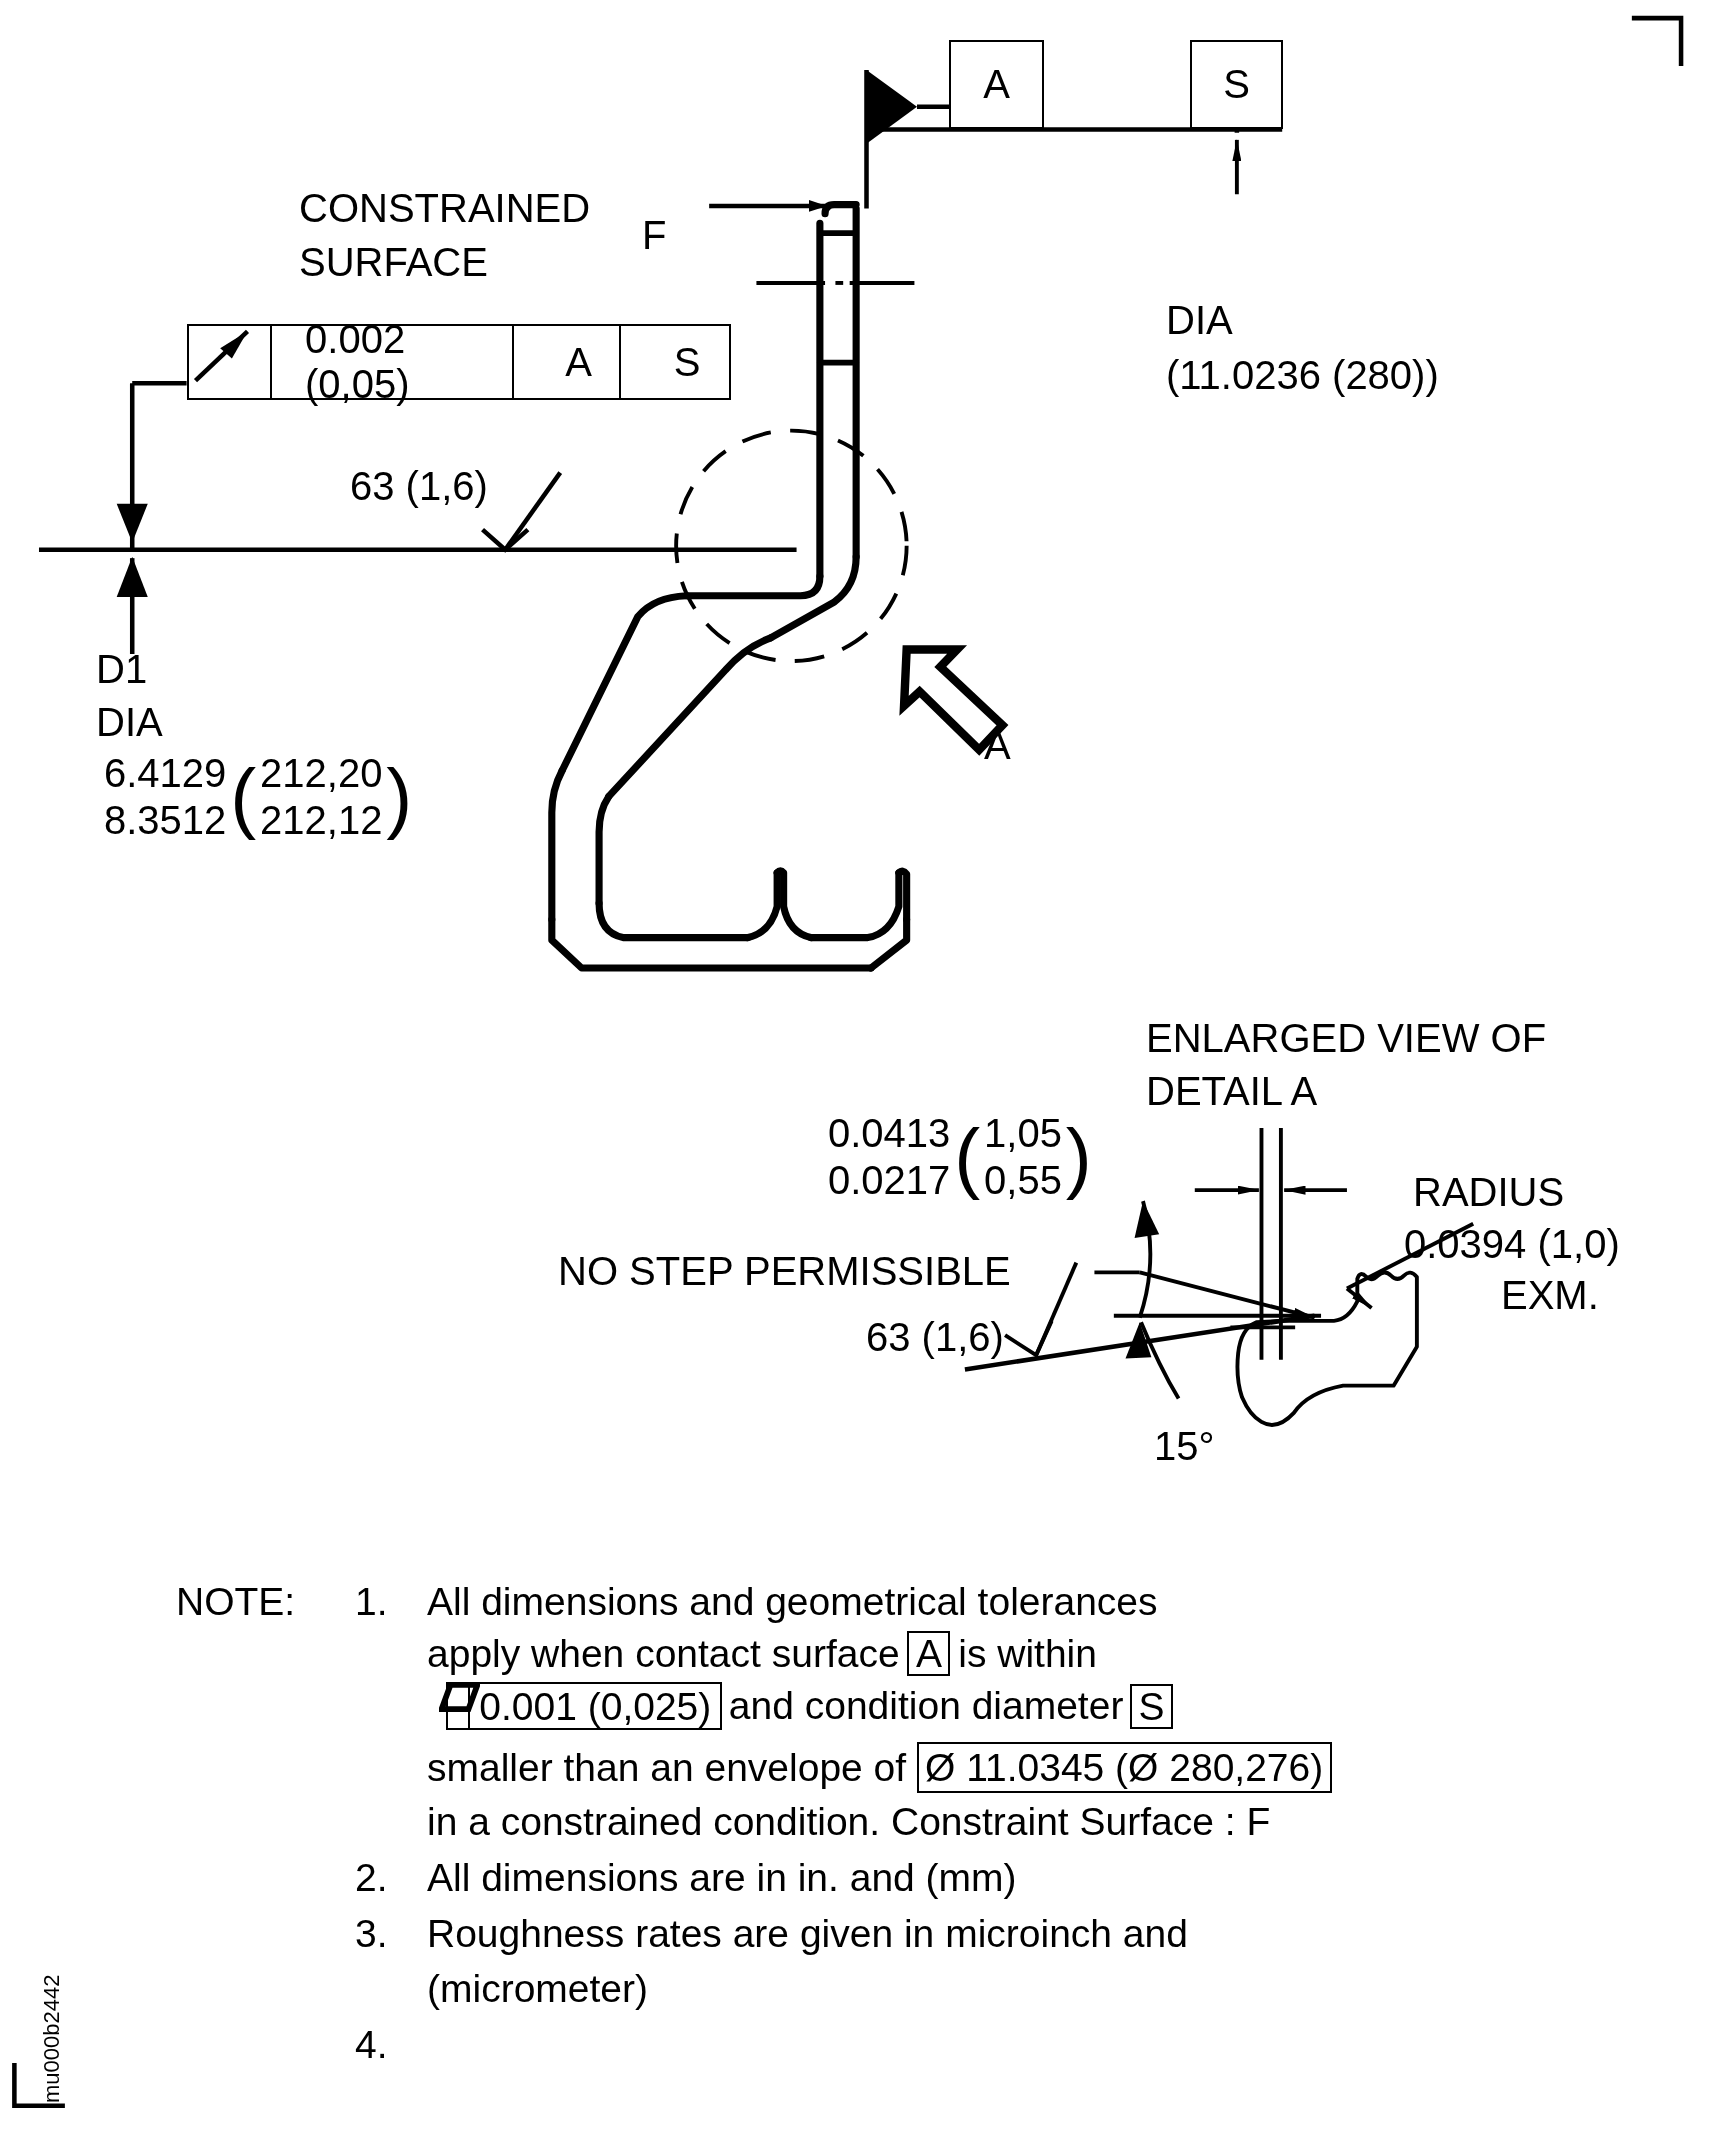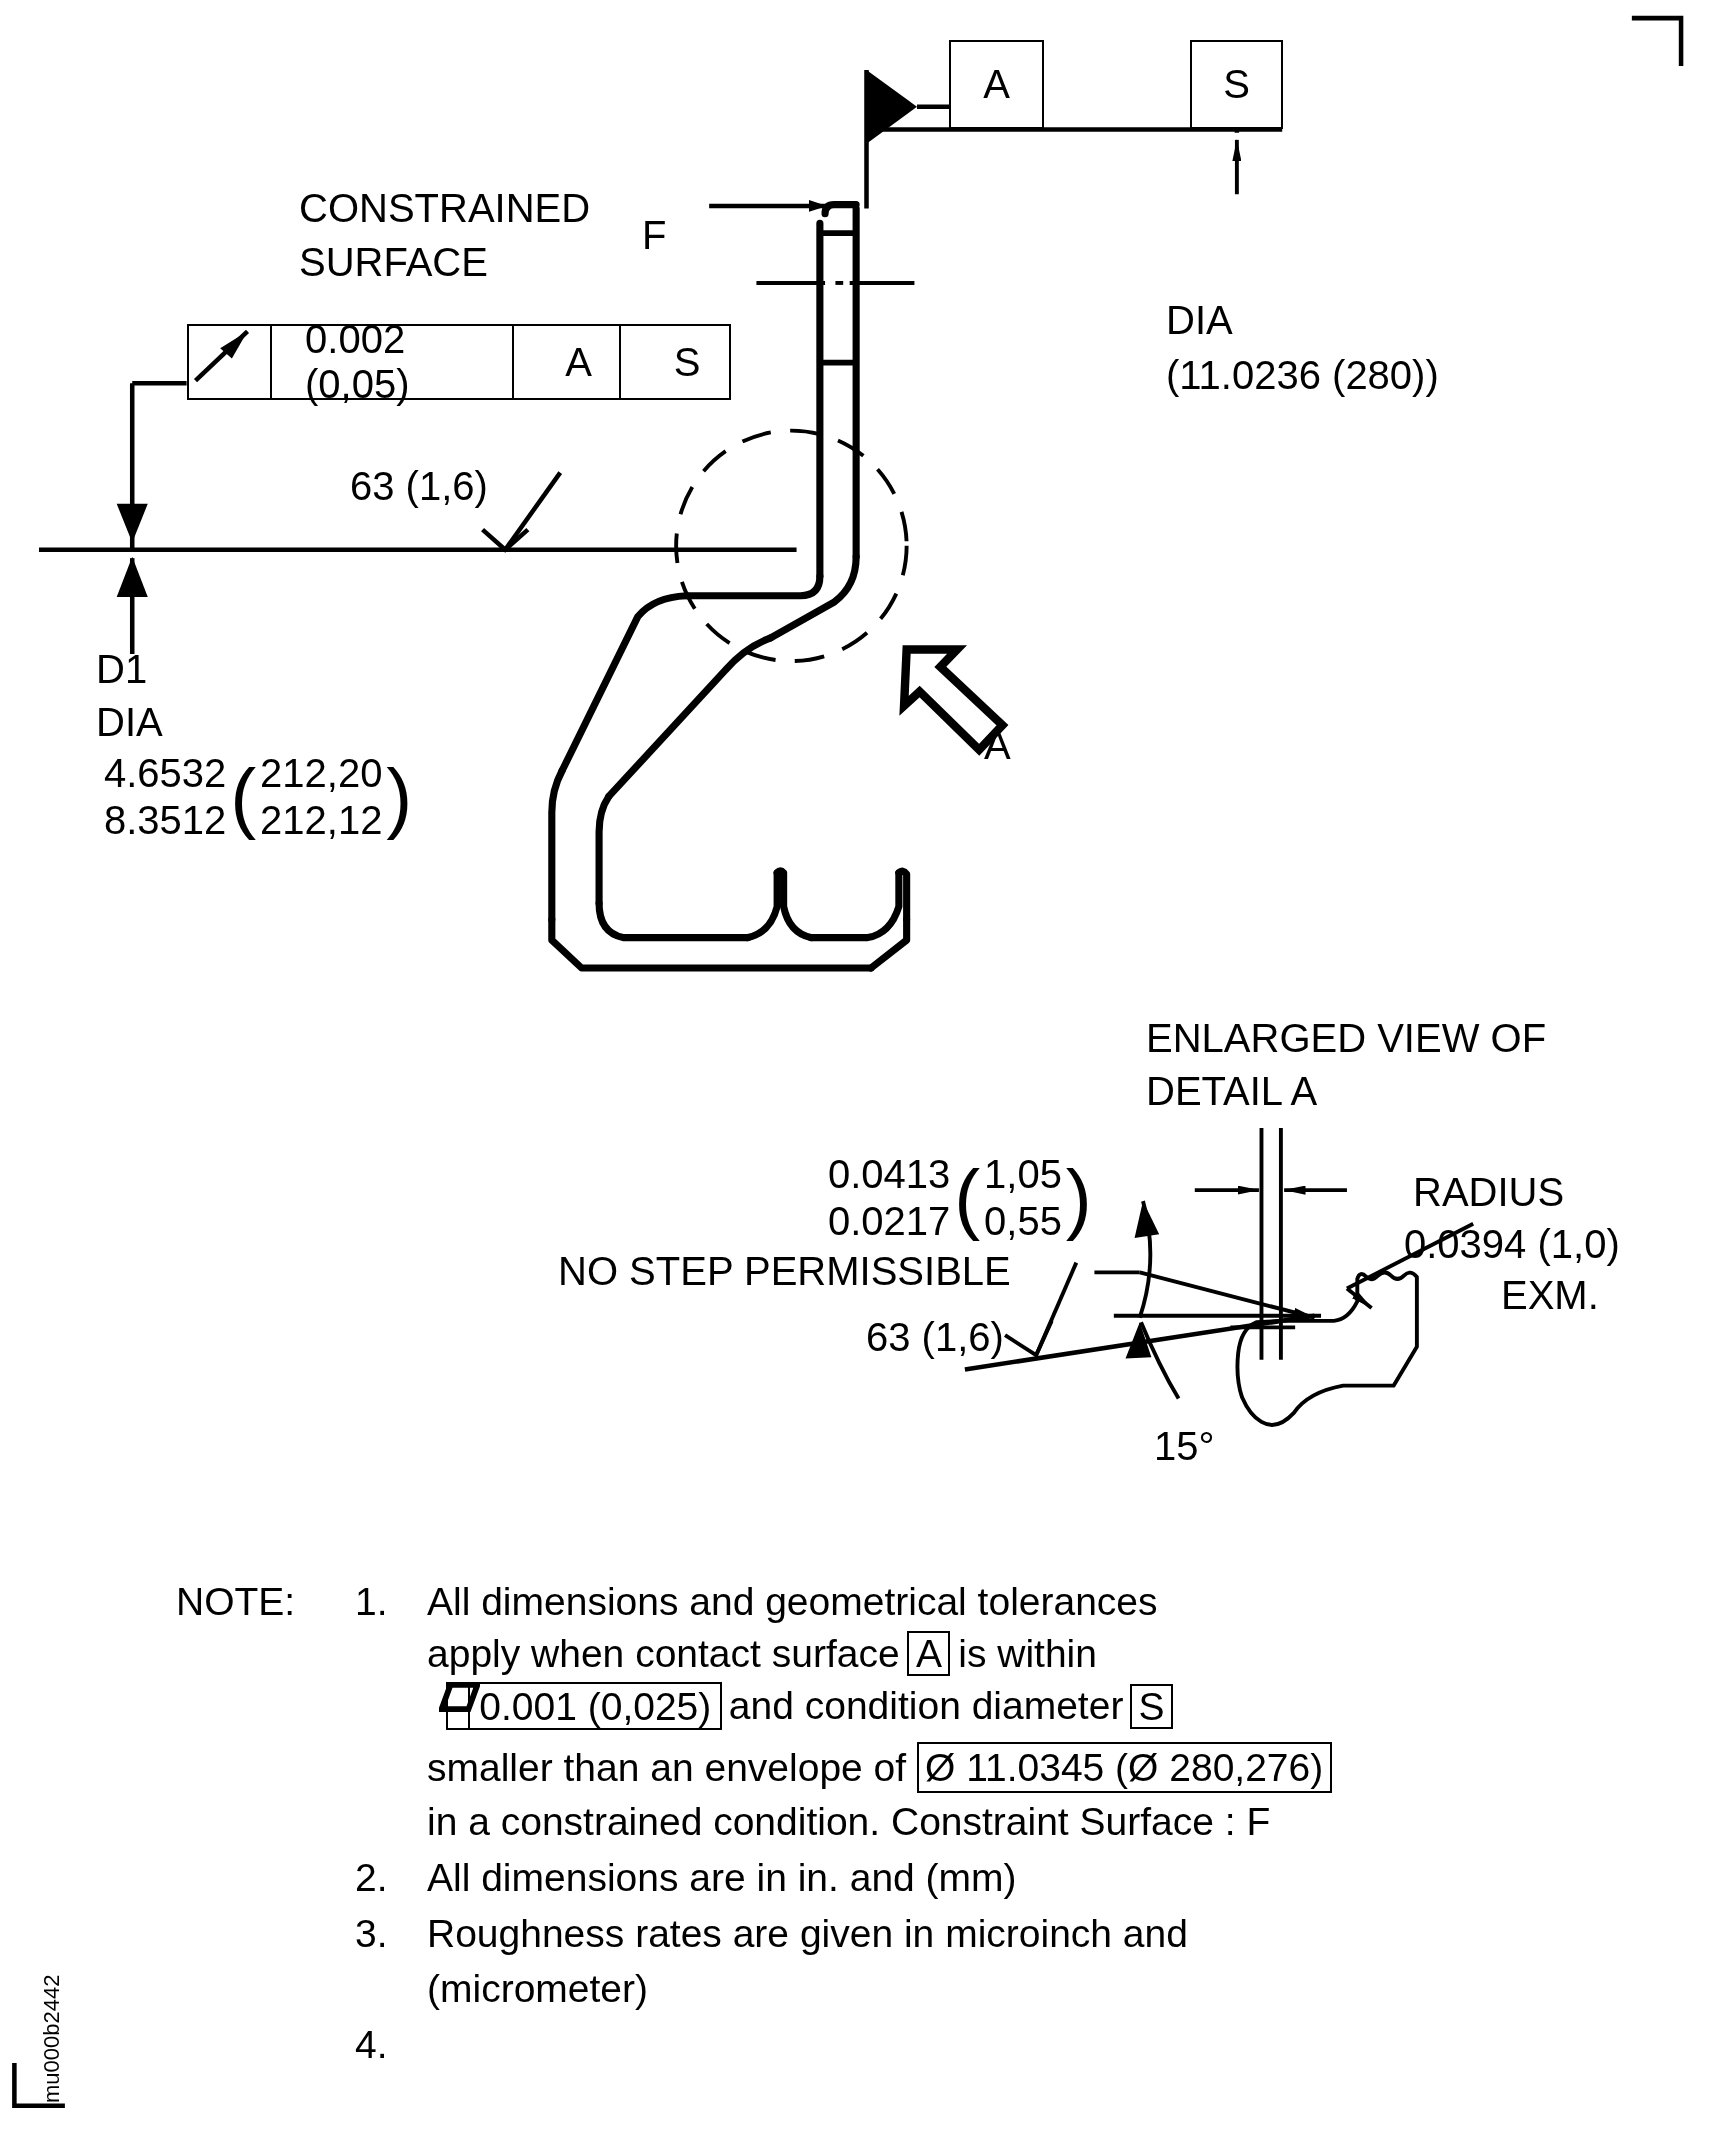--- a/index.html
+++ b/index.html
@@ -310,37 +310,37 @@
     <div class="gdtcell" style="width:96px;">S</div>
   </div>
 
   <div class="txt t-big" style="left:350px; top:465px;">63 (1,6)</div>
 
   <div class="txt t-big" style="left:96px; top:648px;">D1</div>
   <div class="txt t-big" style="left:96px; top:701px;">DIA</div>
 
   <div class="stack" style="left:104px; top:750px;">
     <div class="col">
-      <span>4.6532</span>
+      <span>6.4129</span>
       <span>8.3512</span>
     </div>
     <span class="paren">(</span>
     <div class="col">
       <span>212,20</span>
       <span>212,12</span>
     </div>
     <span class="paren">)</span>
   </div>
 
   <div class="txt t-big" style="left:984px; top:724px;">A</div>
 
   <div class="txt t-big" style="left:1146px; top:1017px;">ENLARGED VIEW OF</div>
   <div class="txt t-big" style="left:1146px; top:1070px;">DETAIL A</div>
 
-  <div class="stack" style="left:828px; top:1151px;">
+  <div class="stack" style="left:828px; top:1110px;">
     <div class="col">
       <span>0.0413</span>
       <span>0.0217</span>
     </div>
     <span class="paren">(</span>
     <div class="col">
       <span>1,05</span>
       <span>0,55</span>
     </div>
     <span class="paren">)</span>

